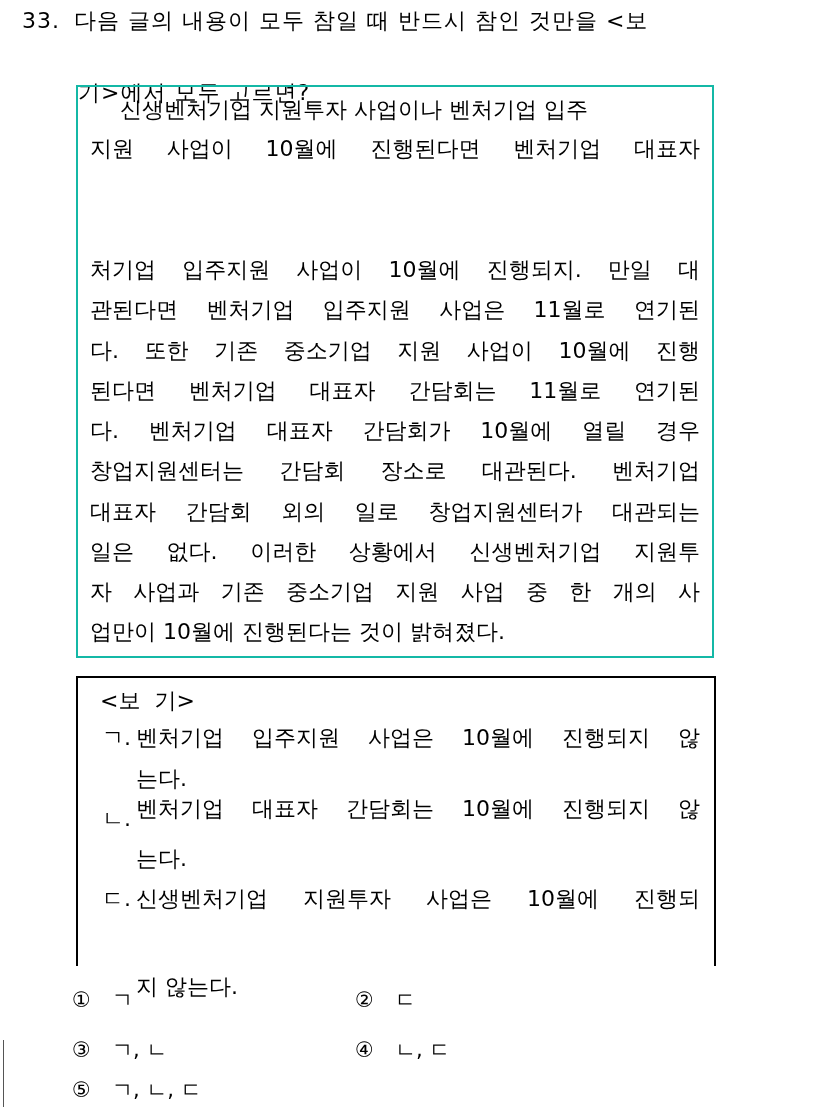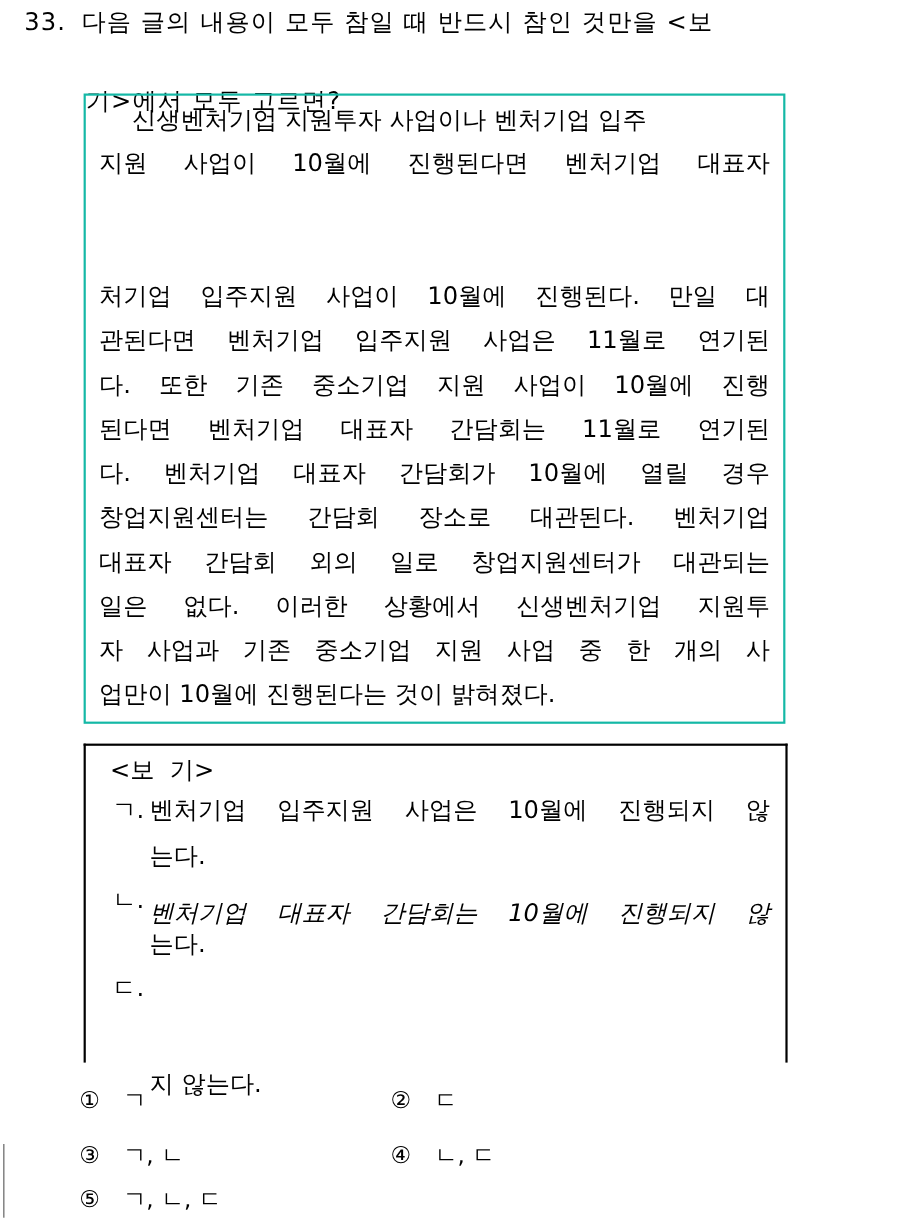--- a/index.html
+++ b/index.html
@@ -25,44 +25,45 @@
 <div>
   <div class="q-line" style="top:6px;">
     <span class="q-num">33.</span><span>다음 글의 내용이 모두 참일 때 반드시 참인 것만을 &lt;보</span>
   </div>
   <div class="q-line" style="top:41px; left:78px;margin-top:37px;">기&gt;에서 모두 고르면?</div>
 </div>
 
 <div class="box1">
   <div class="pline" style="top:8px; text-align-last:auto; left:42px;">  신생벤처기업 지원투자 사업이나 벤처기업 입주</div>
   <div class="pline" style="top:47px;">지원 사업이 10월에 진행된다면 벤처기업 대표자</div>
-  <div class="pline" style="top:168px;">처기업 입주지원 사업이 10월에 진행된다. 만일 대</div>
+  <div class="pline" style="top:168px;">처기업 입주지원 사업이 10월에 진행되지. 만일 대</div>
   <div class="pline" style="top:208px;">관된다면 벤처기업 입주지원 사업은 11월로 연기된</div>
   <div class="pline" style="top:249px;">다. 또한 기존 중소기업 지원 사업이 10월에 진행</div>
   <div class="pline" style="top:289px;">된다면 벤처기업 대표자 간담회는 11월로 연기된</div>
   <div class="pline" style="top:329px;">다. 벤처기업 대표자 간담회가 10월에 열릴 경우</div>
   <div class="pline" style="top:369px;">창업지원센터는 간담회 장소로 대관된다. 벤처기업</div>
   <div class="pline" style="top:410px;">대표자 간담회 외의 일로 창업지원센터가 대관되는</div>
   <div class="pline" style="top:450px;">일은 없다. 이러한 상황에서 신생벤처기업 지원투</div>
   <div class="pline" style="top:490px;">자 사업과 기존 중소기업 지원 사업 중 한 개의 사</div>
   <div class="pline" style="top:530px; text-align-last:auto;">업만이 10월에 진행된다는 것이 밝혀졌다.</div>
 </div>
 
 <div class="box2">
   <div class="bline" style="left:22px; top:8px; white-space:pre;">&lt;보  기&gt;</div>
 
   <div class="bline" style="left:24px; top:45px;">ㄱ.</div>
   <div class="bline full" style="left:58px; top:45px;">벤처기업 입주지원 사업은 10월에 진행되지 않</div>
   <div class="bline" style="left:58px; top:86px;">는다.</div>
 
   <div class="bline" style="left:24px; top:126px;">ㄴ.</div>
-  <div class="bline full" style="left:58px; top:138px;font-style:italic;">벤처기업 대표자 간담회는 10월에 진행되지 않</div>
+  <div class="bline full" style="left:58px; top:116px;">벤처기업 대표자 간담회는 10월에 진행되지 않</div>
   <div class="bline" style="left:58px; top:166px;">는다.</div>
 
   <div class="bline" style="left:24px; top:206px;">ㄷ.</div>
+  <div class="bline full" style="left:58px; top:206px;">신생벤처기업 지원투자 사업은 10월에 진행되</div>
   <div class="bline" style="left:58px; top:254px;margin-top:40px;">지 않는다.</div>
 </div>
 
 <div>
   <div class="opt" style="left:72px; top:985px;">
     <span class="circ">①</span><span>ㄱ</span>
   </div>
   <div class="opt" style="left:355px; top:985px;">
     <span class="circ">②</span><span>ㄷ</span>
   </div>

